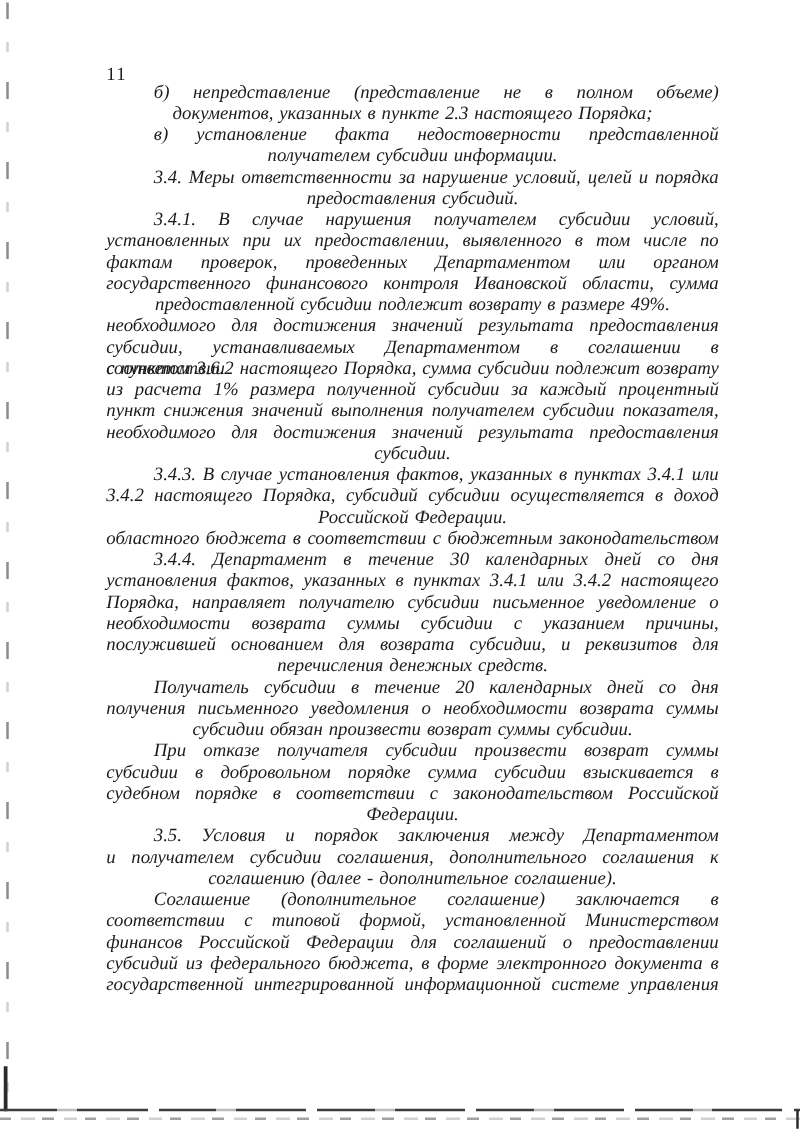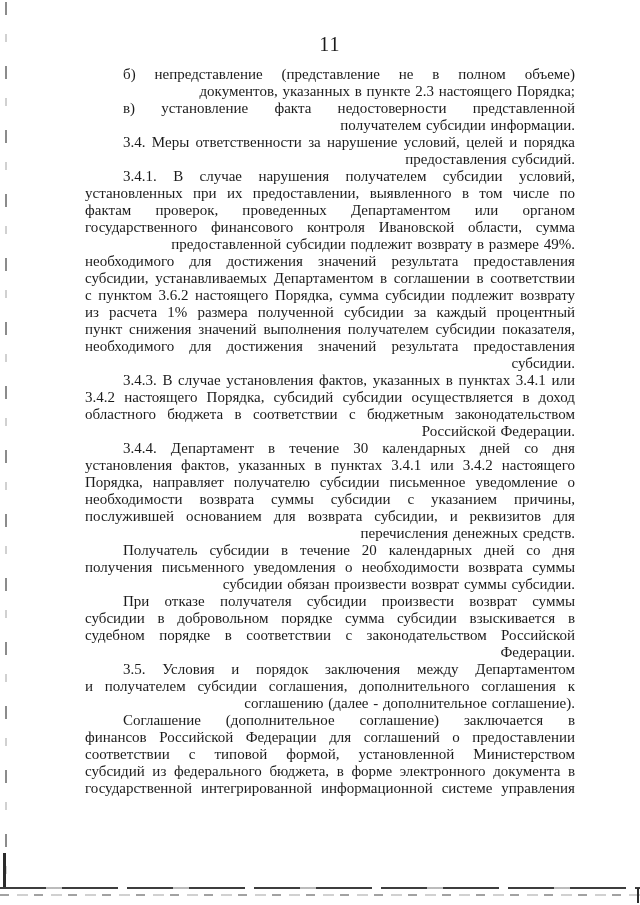--- a/index.html
+++ b/index.html
@@ -11,41 +11,42 @@
     position: relative;
     width: 640px;
     height: 905px;
     background: var(--paper, #ffffff);
     overflow: hidden;
     font-family: "Liberation Serif", "DejaVu Serif", serif;
     color: var(--ink, #1b1b1b);
   }
   .page-number {
     position: absolute;
-    top: 36px;
+    top: 52px;
     left: 85px;
     width: 490px;
-    text-align: center;
-    font-size: 20px;
+    text-align: left;
+    font-size: 15px;
     line-height: 17px;
     letter-spacing: 1px;
   }
   .text-block {
     position: absolute;
     top: 66px;
     left: 85px;
     width: 490px;
+    font-style: italic;
   }
   .paragraph { margin: 0; padding: 0; }
   .line {
     font-size: 15px;
     line-height: 17px;
     height: 17px;
     overflow: visible;
-    text-align: right;
+    text-align: center;
     word-spacing: 1px;
   }
   .line.just {
     text-align: justify;
     text-align-last: justify;
   }
   .line.indent { padding-left: 38px; }
 
   
   .edge-line-left {
@@ -132,22 +133,22 @@
         <div class="line just">субсидии, устанавливаемых Департаментом в соглашении в соответствии</div>
         <div class="line just">с пунктом 3.6.2 настоящего Порядка, сумма субсидии подлежит возврату</div>
         <div class="line just">из расчета 1% размера полученной субсидии за каждый процентный</div>
         <div class="line just">пункт снижения значений выполнения получателем субсидии показателя,</div>
         <div class="line just">необходимого для достижения значений результата предоставления</div>
         <div class="line">субсидии.</div>
       </div>
       <div class="paragraph">
         <div class="line indent just">3.4.3. В случае установления фактов, указанных в пунктах 3.4.1 или</div>
         <div class="line just">3.4.2 настоящего Порядка, субсидий субсидии осуществляется в доход</div>
+        <div class="line">Российской Федерации.</div>
         <div class="line just">областного бюджета в соответствии с бюджетным законодательством</div>
-        <div class="line">Российской Федерации.</div>
       </div>
       <div class="paragraph">
         <div class="line indent just">3.4.4. Департамент в течение 30 календарных дней со дня</div>
         <div class="line just">установления фактов, указанных в пунктах 3.4.1 или 3.4.2 настоящего</div>
         <div class="line just">Порядка, направляет получателю субсидии письменное уведомление о</div>
         <div class="line just">необходимости возврата суммы субсидии с указанием причины,</div>
         <div class="line just">послужившей основанием для возврата субсидии, и реквизитов для</div>
         <div class="line">перечисления денежных средств.</div>
       </div>
       <div class="paragraph">
@@ -161,22 +162,22 @@
         <div class="line just">судебном порядке в соответствии с законодательством Российской</div>
         <div class="line">Федерации.</div>
       </div>
       <div class="paragraph">
         <div class="line indent just">3.5. Условия и порядок заключения между Департаментом</div>
         <div class="line just">и получателем субсидии соглашения, дополнительного соглашения к</div>
         <div class="line">соглашению (далее - дополнительное соглашение).</div>
       </div>
       <div class="paragraph">
         <div class="line indent just">Соглашение (дополнительное соглашение) заключается в</div>
+        <div class="line just">соответствии с типовой формой, установленной Министерством</div>
         <div class="line just">финансов Российской Федерации для соглашений о предоставлении</div>
-        <div class="line just">соответствии с типовой формой, установленной Министерством</div>
         <div class="line just">субсидий из федерального бюджета, в форме электронного документа в</div>
         <div class="line just">государственной интегрированной информационной системе управления</div>
       </div>
     </div>
 
   <div class="edge-line-left"></div>
   <div class="edge-line-left-bottom"></div>
   <div class="bottom-scan-line-1"></div>
   <div class="bottom-scan-line-2"></div>
   <div class="bottom-right-tick"></div>

